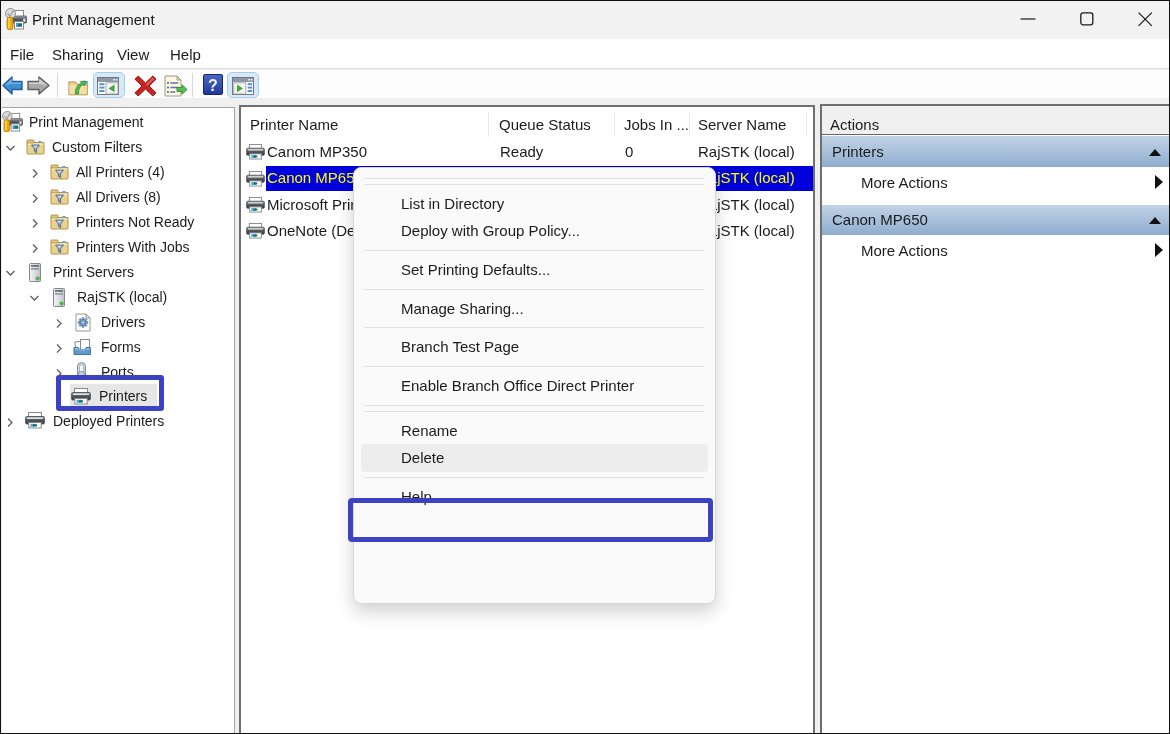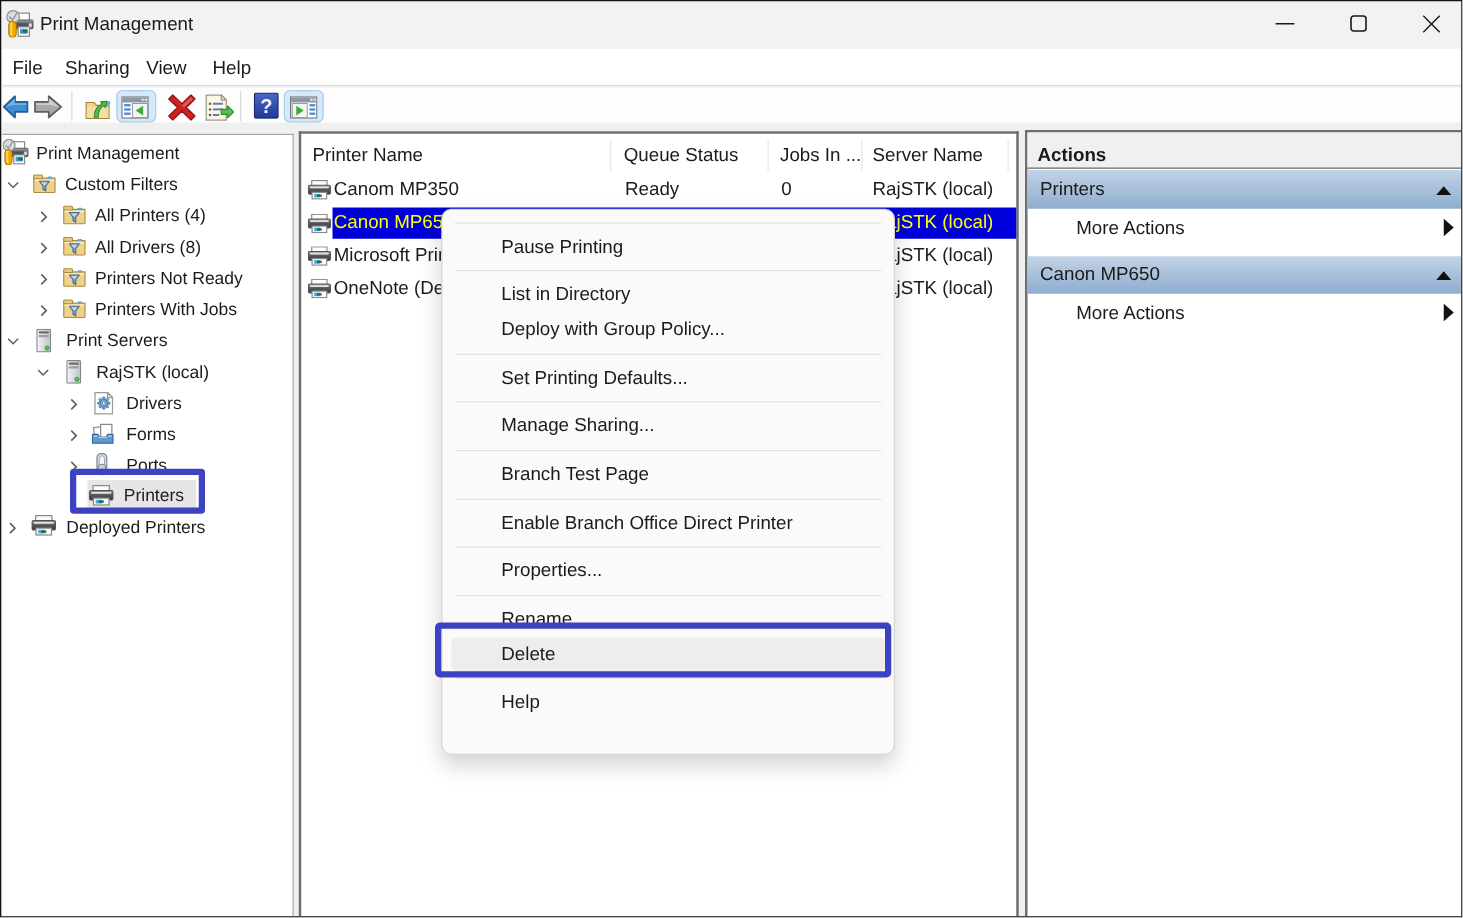--- a/index.html
+++ b/index.html
@@ -312,46 +312,44 @@
 <div class="t" style="left:698px;top:194.5px">RajSTK (local)</div>
 
 <svg class="abs" style="left:246px;top:223px" width="19" height="16">
     <use href="#ic-printer"></use>
   </svg>
 <div class="t" style="left:267px;top:221px">OneNote (Desktop)</div>
 <div class="t" style="left:698px;top:221px">RajSTK (local)</div>
 
 <div id="ctxmenu">
 <div class="msep"></div>
-<div class="mi">Pause Printing</div>
 <div class="msep"></div>
 <div class="mi">List in Directory</div>
 <div class="mi">Deploy with Group Policy...</div>
 <div class="msep"></div>
 <div class="mi">Set Printing Defaults...</div>
 <div class="msep"></div>
 <div class="mi">Manage Sharing...</div>
 <div class="msep"></div>
 <div class="mi">Branch Test Page</div>
 <div class="msep"></div>
 <div class="mi">Enable Branch Office Direct Printer</div>
 <div class="msep"></div>
-<div class="mi">Properties...</div>
 <div class="msep"></div>
 <div class="mi">Rename</div>
 <div class="mi hl">Delete</div>
 <div class="msep"></div>
 <div class="mi">Help</div>
 </div>
 
 <div class="annot" style="left:56px;top:374.5px;width:108px;height:36.5px;border-radius:3px"></div>
 <div class="annot" style="left:347.5px;top:498px;width:365px;height:44px"></div>
 
 <div class="abs" style="left:822px;top:105.5px;width:346.5px;height:28px;background:#f0f0f0"></div>
-<div class="t" style="left:830px;top:114.5px;font-weight:bold">Actions</div>
+<div class="t" style="left:830px;top:114.5px;font-weight:normal">Actions</div>
 <div class="abs" style="left:822px;top:133.5px;width:346.5px;height:1.5px;background:#666"></div>
 <div class="abar" style="top:135.5px;height:31px"></div>
 <div class="t" style="left:832px;top:142px">Printers</div>
 <div class="abs tri-up" style="left:1149px;top:149px"></div>
 <div class="t" style="left:861px;top:172.5px">More Actions</div>
 <div class="abs tri-right" style="left:1155px;top:174.5px"></div>
 <div class="abar" style="top:204.5px;height:30px"></div>
 <div class="t" style="left:832px;top:210px">Canon MP650</div>
 <div class="abs tri-up" style="left:1149px;top:217px"></div>
 <div class="t" style="left:861px;top:240.5px">More Actions</div>

